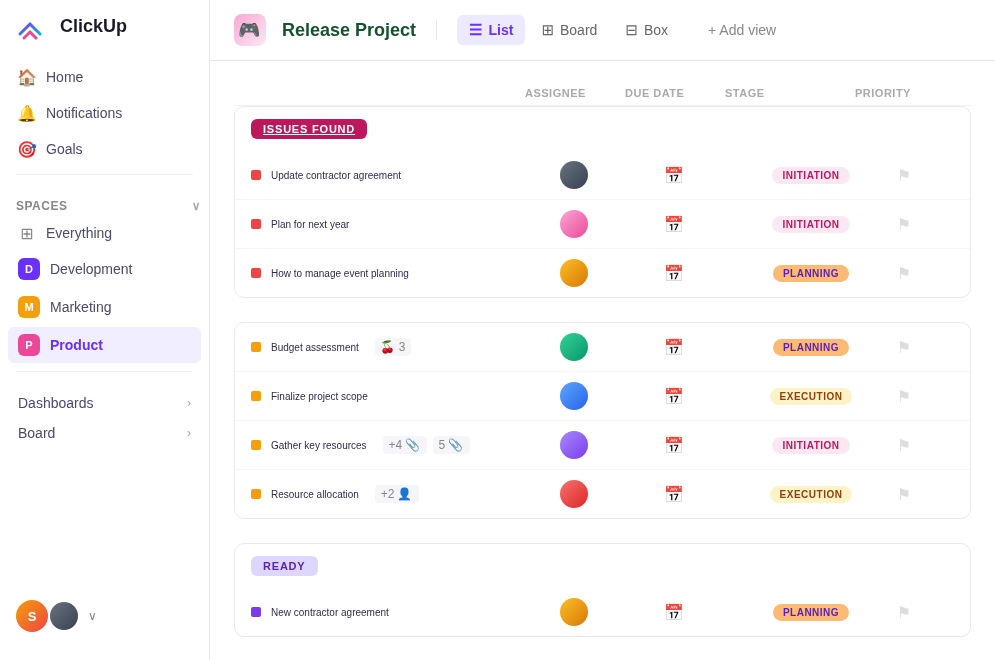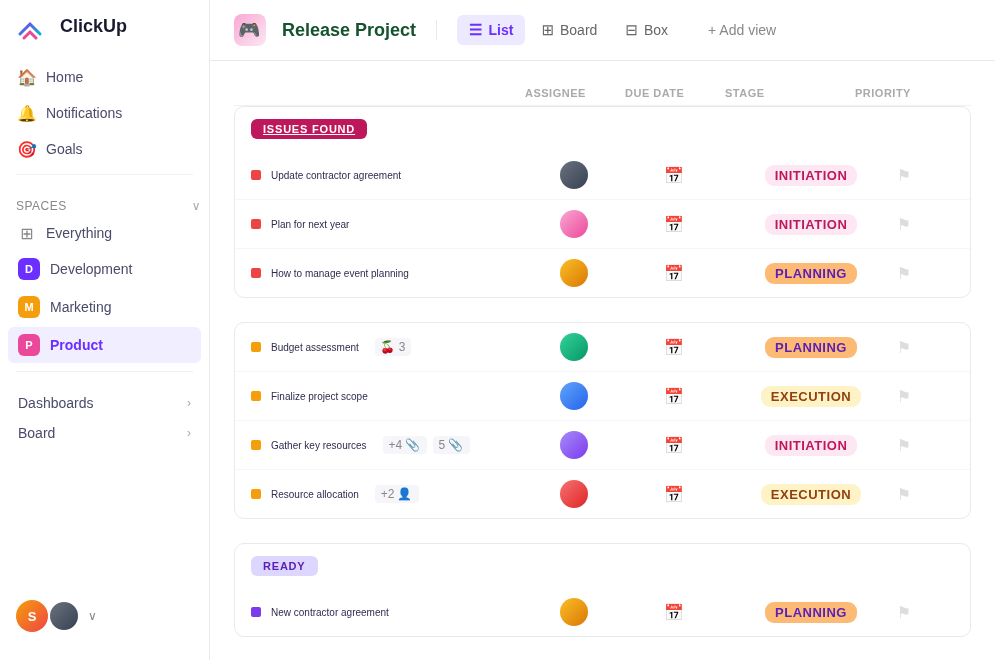--- a/index.html
+++ b/index.html
@@ -6,21 +6,21 @@
     body { font-family: -apple-system, BlinkMacSystemFont, 'Segoe UI', sans-serif; background: #f0f0f5; display: flex; height: 660px; width: 995px; overflow: hidden; }
 
     
     .sidebar { width: 210px; background: #fff; border-right: 1px solid #e8e8ee; display: flex; flex-direction: column; padding: 16px 0; flex-shrink: 0; }
     .sidebar-logo { display: flex; align-items: flex-start; gap: 16px; padding: 0 16px 16px; }
     .logo-icon { width: 28px; height: 28px; }
     .logo-text { font-size: 18px; font-weight: 700; color: #1a1a2e; }
     .sidebar-nav { display: flex; flex-direction: column; gap: 2px; padding: 0 8px; }
     .nav-item { display: flex; align-items: center; gap: 10px; padding: 8px 10px; border-radius: 6px; cursor: pointer; font-size: 14px; color: #4a4a6a; }
     .nav-icon { width: 18px; height: 18px; display: flex; align-items: center; justify-content: center; font-size: 16px; color: #888; }
-    .sidebar-section { padding: 16px 8px 4px 16px; font-size: 12px; font-weight: 400; color: #888; text-transform: uppercase; letter-spacing: 0.5px; display: flex; justify-content: space-between; align-items: flex-start; gap: 8px; }
+    .sidebar-section { padding: 16px 8px 4px 16px; font-size: 12px; font-weight: 700; color: #888; text-transform: uppercase; letter-spacing: 0.5px; display: flex; justify-content: space-between; align-items: flex-start; gap: 8px; }
     .sidebar-divider { height: 1px; background: #f0f0f5; margin: 8px 16px; }
     .space-item { display: flex; align-items: center; gap: 10px; padding: 7px 10px; border-radius: 6px; cursor: pointer; font-size: 14px; color: #4a4a6a; }
     .space-item.active { background: #f0eeff; color: #6b2fff; font-weight: 600; }
     .space-badge { width: 22px; height: 22px; border-radius: 6px; display: flex; align-items: center; justify-content: center; font-size: 11px; font-weight: 700; color: #fff; flex-shrink: 0; }
     .badge-d { background: #6b2fff; }
     .badge-m { background: #f59e0b; }
     .badge-p { background: #ec4899; }
     .sidebar-bottom { padding: 8px; }
     .bottom-item { display: flex; align-items: center; gap: 10px; padding: 7px 10px; border-radius: 6px; cursor: pointer; font-size: 14px; color: #4a4a6a; }
     .sidebar-footer { margin-top: auto; padding: 12px 16px; display: flex; align-items: center; gap: 8px; }
@@ -61,21 +61,21 @@
     .dot-yellow { background: #f59e0b; }
     .dot-purple { background: #7c3aed; }
     .task-name { font-size: 10px; color: #2d2d4e; }
     .task-meta { display: flex; align-items: center; gap: 6px; margin-left: 6px; }
     .meta-badge { display: flex; align-items: center; gap: 3px; font-size: 12px; color: #888; background: #f5f5fa; border-radius: 4px; padding: 2px 6px; }
     .assignee-cell { display: flex; justify-content: center; }
     .assignee-avatar-placeholder { width: 28px; height: 28px; border-radius: 50%; font-size: 12px; font-weight: 600; display: flex; align-items: center; justify-content: center; color: #fff; }
     .date-cell { display: flex; justify-content: center; }
     .calendar-icon { font-size: 16px; color: #ccc; }
     .stage-cell { display: flex; justify-content: center; }
-    .stage-badge { padding: 3px 10px; border-radius: 9px; font-size: 13px; font-weight: 600; letter-spacing: 0.5px; margin-left: 44px; }
+    .stage-badge { padding: 3px 10px; border-radius: 9px; font-size: 10px; font-weight: 600; letter-spacing: 0.5px; margin-left: 44px; }
     .stage-initiation { background: #fce7f3; color: #be185d; }
     .stage-planning { background: #fdba74; color: #5b21b6; }
     .stage-execution { background: #fef3c7; color: #92400e; }
     .priority-cell { display: flex; justify-content: center; }
     .priority-icon { font-size: 16px; color: #ddd; cursor: pointer; }
     .chevron-icon { font-size: 12px; color: #aaa; }
 
     
     .content::-webkit-scrollbar { width: 4px; }
     .content::-webkit-scrollbar-track { background: transparent; }

